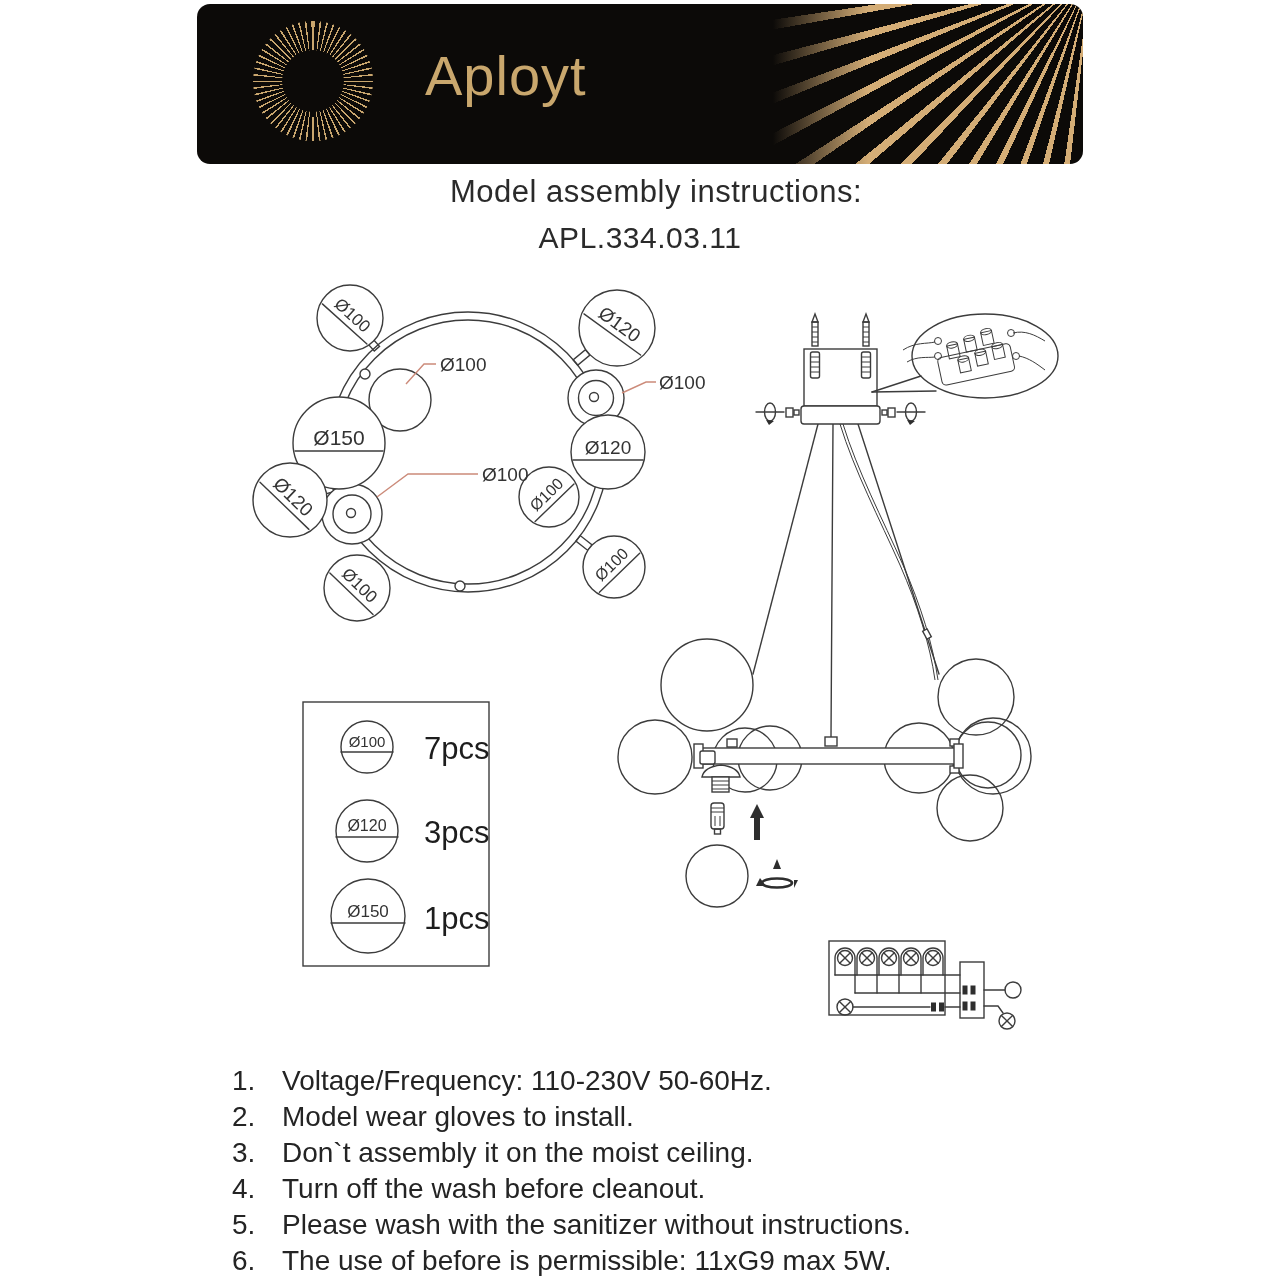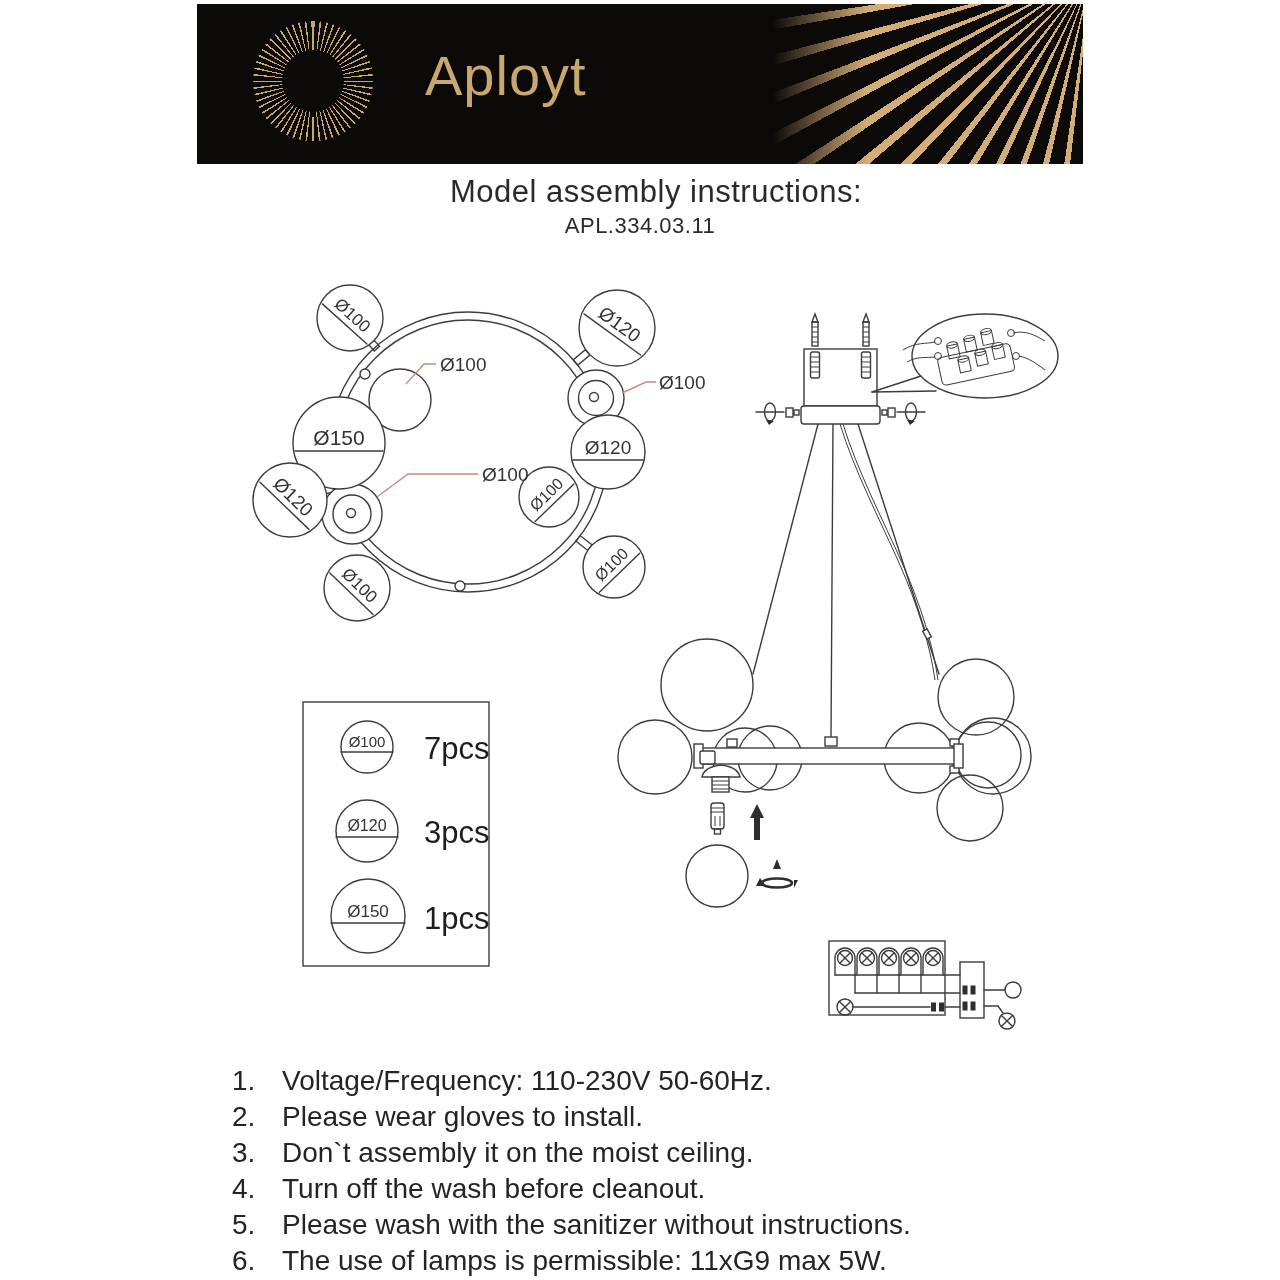--- a/index.html
+++ b/index.html
@@ -3,21 +3,21 @@
 <meta charset="utf-8">
 <style>
   html,body{margin:0;padding:0;}
   body{
     width:1280px;height:1280px;position:relative;overflow:hidden;
     background:#ffffff;font-family:"Liberation Sans",sans-serif;
   }
   
   .banner{
     position:absolute;left:197px;top:4px;width:886px;height:160px;
-    background:#0c0a08;overflow:hidden;
+    background:#0c0a08;overflow:hidden;border-radius:13px;
   }
   .starburst{
     position:absolute;left:56px;top:17px;width:120px;height:120px;border-radius:50%;
     background:repeating-conic-gradient(from 0deg at 50% 50%,
       #c9a66e 0deg 1.6deg, rgba(12,10,8,0) 1.6deg 6.4deg);
   }
   .starburst-core{
     position:absolute;left:85px;top:46px;width:62px;height:62px;border-radius:50%;
     background:#0c0a08;
   }
@@ -30,21 +30,21 @@
     background:
       linear-gradient(to right, #0c0a08 0px, rgba(12,10,8,0) 95px),
       repeating-conic-gradient(from 150deg at 103% -20%,
         #d4ad76 0deg 1.7deg, rgba(12,10,8,0) 1.7deg 6.1deg);
   }
   
   .title-block{
     position:absolute;left:0;top:176px;width:100%;text-align:center;color:#2a2a2a;
   }
   .title-line1{font-size:31px;line-height:31px;letter-spacing:0.5px;padding-left:32px;}
-  .title-line2{font-size:22px;line-height:30px;margin-top:4px;letter-spacing:0.5px;}
+  .title-line2{font-size:30px;line-height:30px;margin-top:16px;letter-spacing:0.5px;}
   
   svg.diagrams{position:absolute;left:0;top:0;}
   svg.diagrams *{vector-effect:none;}
   .ln{stroke:#3c3c3c;fill:none;stroke-width:1.4;stroke-linecap:round;}
   .lnw{stroke:#3c3c3c;fill:#ffffff;stroke-width:1.4;}
   .thin{stroke:#3c3c3c;fill:none;stroke-width:1;}
   .leader{stroke:#cc8b7a;fill:none;stroke-width:1.4;}
   .solid{fill:#2e2e2e;stroke:none;}
   .lbl{font-family:"Liberation Sans",sans-serif;fill:#333;stroke:none;}
   .qty{font-family:"Liberation Sans",sans-serif;fill:#1d1d1d;stroke:none;font-size:31px;}
@@ -392,31 +392,31 @@
   </g>
 </svg>
 
 <div class="instructions">
   <div class="instr-row">
     <span class="instr-num">1.</span>
     <span class="instr-text">Voltage/Frequency: 110-230V 50-60Hz.</span>
   </div>
   <div class="instr-row">
     <span class="instr-num">2.</span>
-    <span class="instr-text">Please wear gloves to install.</span>
+    <span class="instr-text">Model wear gloves to install.</span>
   </div>
   <div class="instr-row">
     <span class="instr-num">3.</span>
     <span class="instr-text">Don`t assembly it on the moist ceiling.</span>
   </div>
   <div class="instr-row">
     <span class="instr-num">4.</span>
     <span class="instr-text">Turn off the wash before cleanout.</span>
   </div>
   <div class="instr-row">
     <span class="instr-num">5.</span>
     <span class="instr-text">Please wash with the sanitizer without instructions.</span>
   </div>
   <div class="instr-row">
     <span class="instr-num">6.</span>
-    <span class="instr-text">The use of lamps is permissible: 11xG9 max 5W.</span>
+    <span class="instr-text">The use of before is permissible: 11xG9 max 5W.</span>
   </div>
 </div>
 
 </body></html>

